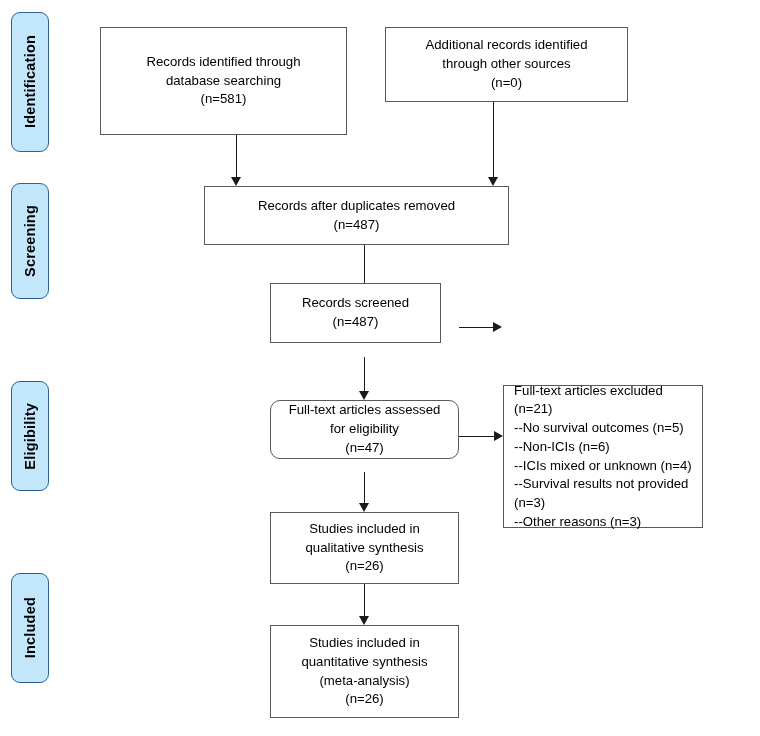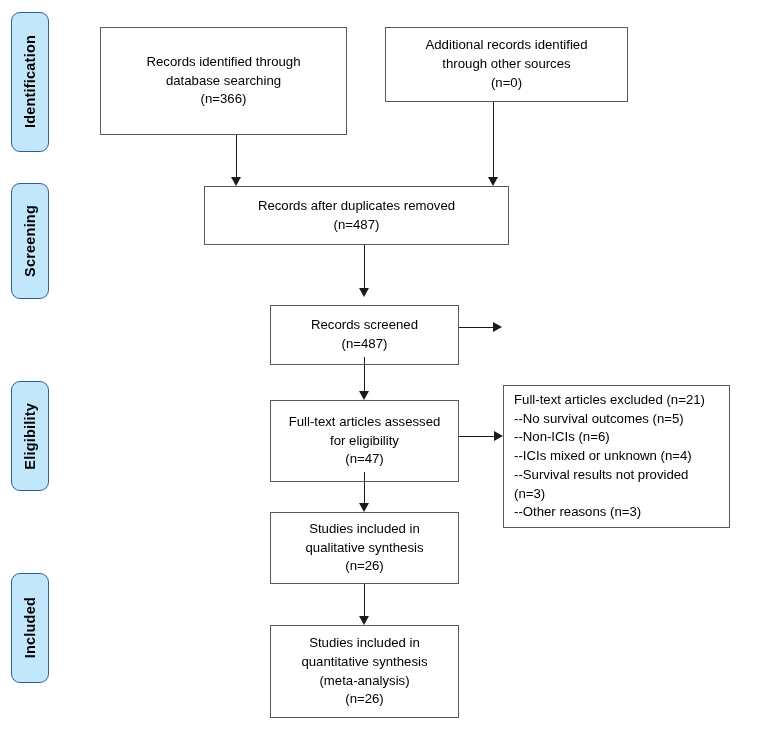--- a/index.html
+++ b/index.html
@@ -108,21 +108,21 @@
     <span class="stage-label">Eligibility</span>
   </div>
 
   <div class="stage-tab" style="left:11px; top:573px; width:38px; height:110px;">
     <span class="stage-label">Included</span>
   </div>
 
   <div class="node" style="left:100px; top:27px; width:247px; height:108px;">
     <span class="node-text">Records identified through
 database searching
-(n=366)</span>
+(n=581)</span>
   </div>
 
   <div class="node" style="left:385px; top:27px; width:243px; height:75px;">
     <span class="node-text">Additional records identified
 through other sources
 (n=0)</span>
   </div>
 
   <div class="vline" style="left:236px; top:135px; height:42px;"></div>
   <div class="arrow-down" style="left:231px; top:177px;"></div>
@@ -131,39 +131,39 @@
   <div class="arrow-down" style="left:488px; top:177px;"></div>
 
   <div class="node" style="left:204px; top:186px; width:305px; height:59px;">
     <span class="node-text">Records after duplicates removed
 (n=487)</span>
   </div>
 
   <div class="vline" style="left:364px; top:245px; height:44px;"></div>
   <div class="arrow-down" style="left:359px; top:288px;"></div>
 
-  <div class="node" style="left:270px; top:305px; width:189px; height:60px;">
+  <div class="node" style="left:270px; top:283px; width:171px; height:60px;">
     <span class="node-text">Records screened
 (n=487)</span>
   </div>
 
 
   <div class="hline" style="left:459px; top:327px; width:34px;"></div>
   <div class="arrow-right" style="left:493px; top:321.5px;"></div>
 
   <div class="vline" style="left:364px; top:357px; height:35px;"></div>
   <div class="arrow-down" style="left:359px; top:391px;"></div>
 
-  <div class="node" style="left:270px; top:400px; width:189px; height:82px;">
+  <div class="node" style="left:270px; top:400px; width:189px; height:59px;border-radius:10px;">
     <span class="node-text">Full-text articles assessed
 for eligibility
 (n=47)</span>
   </div>
 
-  <div class="node align-left" style="left:503px; top:385px; width:227px; height:143px;justify-content:center;">
+  <div class="node align-left" style="left:503px; top:385px; width:200px; height:143px;justify-content:center;">
     <span class="node-text">Full-text articles excluded (n=21)
 --No survival outcomes (n=5)
 --Non-ICIs (n=6)
 --ICIs mixed or unknown (n=4)
 --Survival results not provided (n=3)
 --Other reasons (n=3)</span>
   </div>
 
   <div class="hline" style="left:459px; top:436px; width:35px;"></div>
   <div class="arrow-right" style="left:494px; top:430.5px;"></div>

